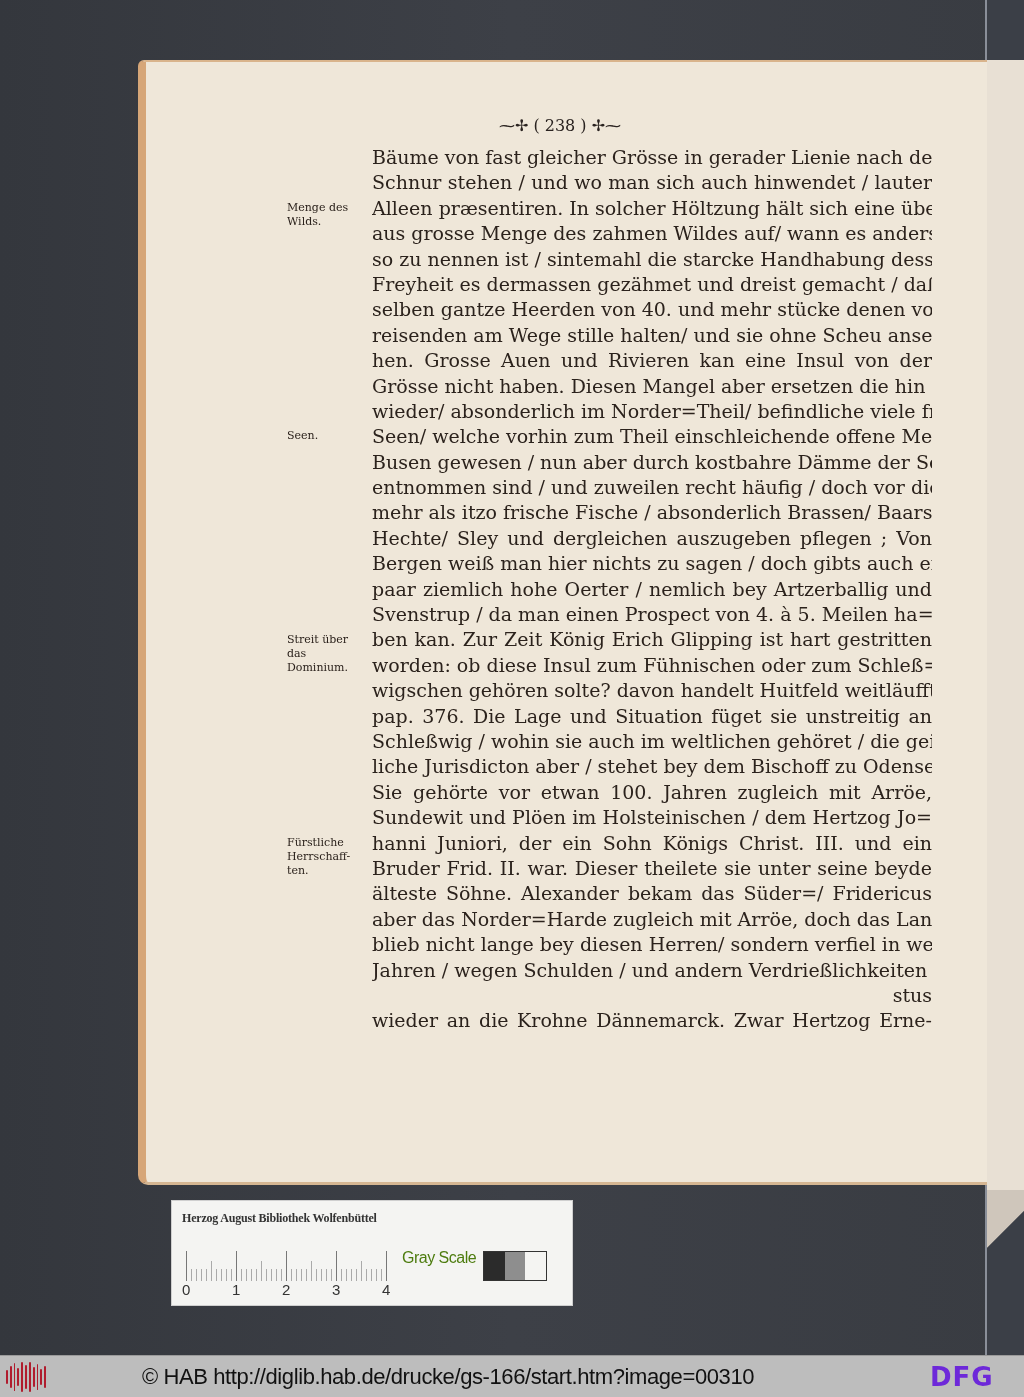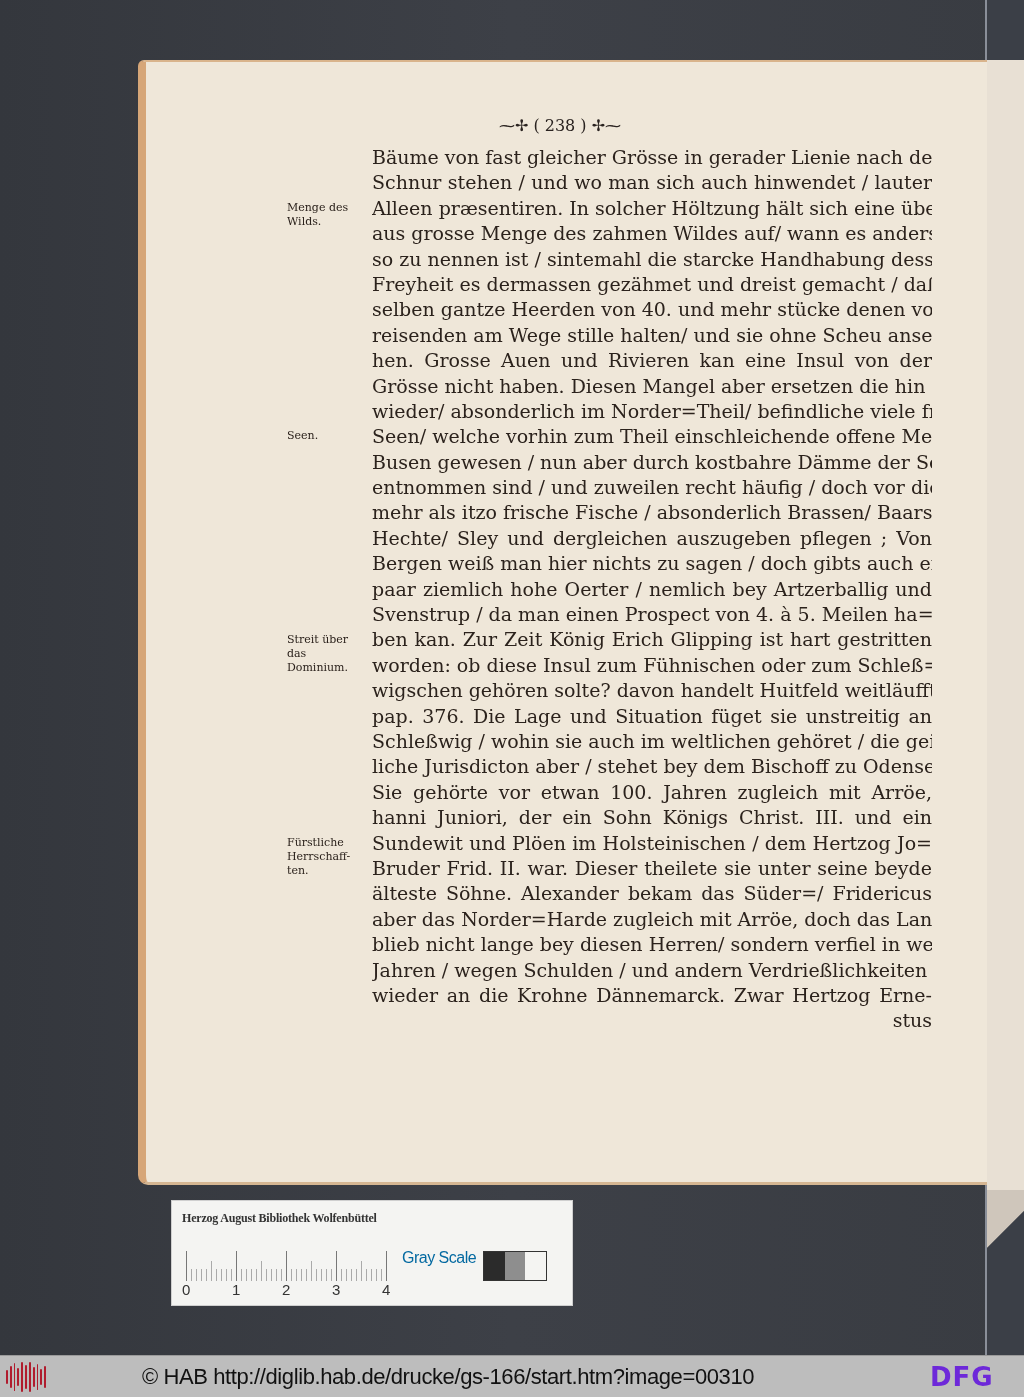--- a/index.html
+++ b/index.html
@@ -65,21 +65,21 @@
     }
     .ruler {
       position: absolute; left: 14px; top: 50px; width: 205px; height: 30px;
     }
     .ruler .tick { position: absolute; bottom: 0; width: 1px; background: #777; }
     .ruler-label {
       position: absolute; top: 80px; font-family: "Liberation Sans", sans-serif; font-size: 15px; color: #333;
     }
     .gray-label {
       position: absolute; left: 230px; top: 48px;
-      font-family: "Liberation Sans", sans-serif; font-size: 16px; color: #0369a1; letter-spacing: -0.5px;
+      font-family: "Liberation Sans", sans-serif; font-size: 16px; color: #4d7c0f; letter-spacing: -0.5px;
     }
     .gray-scale {
       position: absolute; left: 311px; top: 50px; width: 62px; height: 28px;
       border: 1px solid #333; display: flex;
     }
     .gray-scale span { flex: 1; }
     .footer {
       position: absolute; left: 0; top: 1355px; width: 1024px; height: 42px;
       background: #bdbdbd; border-top: 1px solid #9a9a9a;
     }
@@ -131,29 +131,29 @@
     <span class="line">Bergen weiß man hier nichts zu sagen /  doch gibts auch ein</span>
     <span class="line">paar ziemlich hohe Oerter / nemlich bey Artzerballig und</span>
     <span class="line">Svenstrup / da man einen Prospect von 4. à 5. Meilen ha=</span>
     <span class="line">ben kan.   Zur Zeit König Erich Glipping ist hart gestritten</span>
     <span class="line">worden: ob diese Insul zum Fühnischen oder zum Schleß=</span>
     <span class="line">wigschen gehören solte? davon handelt Huitfeld weitläufftig</span>
     <span class="line">pap. 376.   Die Lage und Situation füget sie unstreitig an</span>
     <span class="line">Schleßwig / wohin sie auch im weltlichen gehöret / die geist=</span>
     <span class="line">liche Jurisdicton aber /  stehet bey dem Bischoff zu Odensee.</span>
     <span class="line">Sie gehörte vor etwan 100. Jahren zugleich mit Arröe,</span>
+    <span class="line">Sundewit und Plöen im Holsteinischen / dem Hertzog Jo=</span>
     <span class="line">hanni Juniori, der ein Sohn Königs Christ. III. und ein</span>
-    <span class="line">Sundewit und Plöen im Holsteinischen / dem Hertzog Jo=</span>
     <span class="line">Bruder Frid. II. war.   Dieser theilete sie unter seine beyde</span>
     <span class="line">älteste Söhne.   Alexander bekam das Süder=/ Fridericus</span>
     <span class="line">aber das Norder=Harde zugleich mit Arröe,  doch das Land</span>
     <span class="line">blieb nicht lange bey diesen Herren/ sondern verfiel in wenig</span>
     <span class="line">Jahren / wegen Schulden / und andern Verdrießlichkeiten /</span>
+    <span class="line last">stus</span>
     <span class="line">wieder an die Krohne Dännemarck.   Zwar Hertzog Erne-</span>
-    <span class="line last">stus</span>
   </div>
 
 <div id="margin-notes">
     <div class="margin-note" style="top: 200.8px;">Menge des Wilds.</div>
     <div class="margin-note" style="top: 429.4px;">Seen.</div>
     <div class="margin-note" style="top: 632.6px;">Streit über das Dominium.</div>
     <div class="margin-note" style="top: 835.8px;">Fürstliche Herrschaff-ten.</div>
   </div>
 
 <div class="card">

